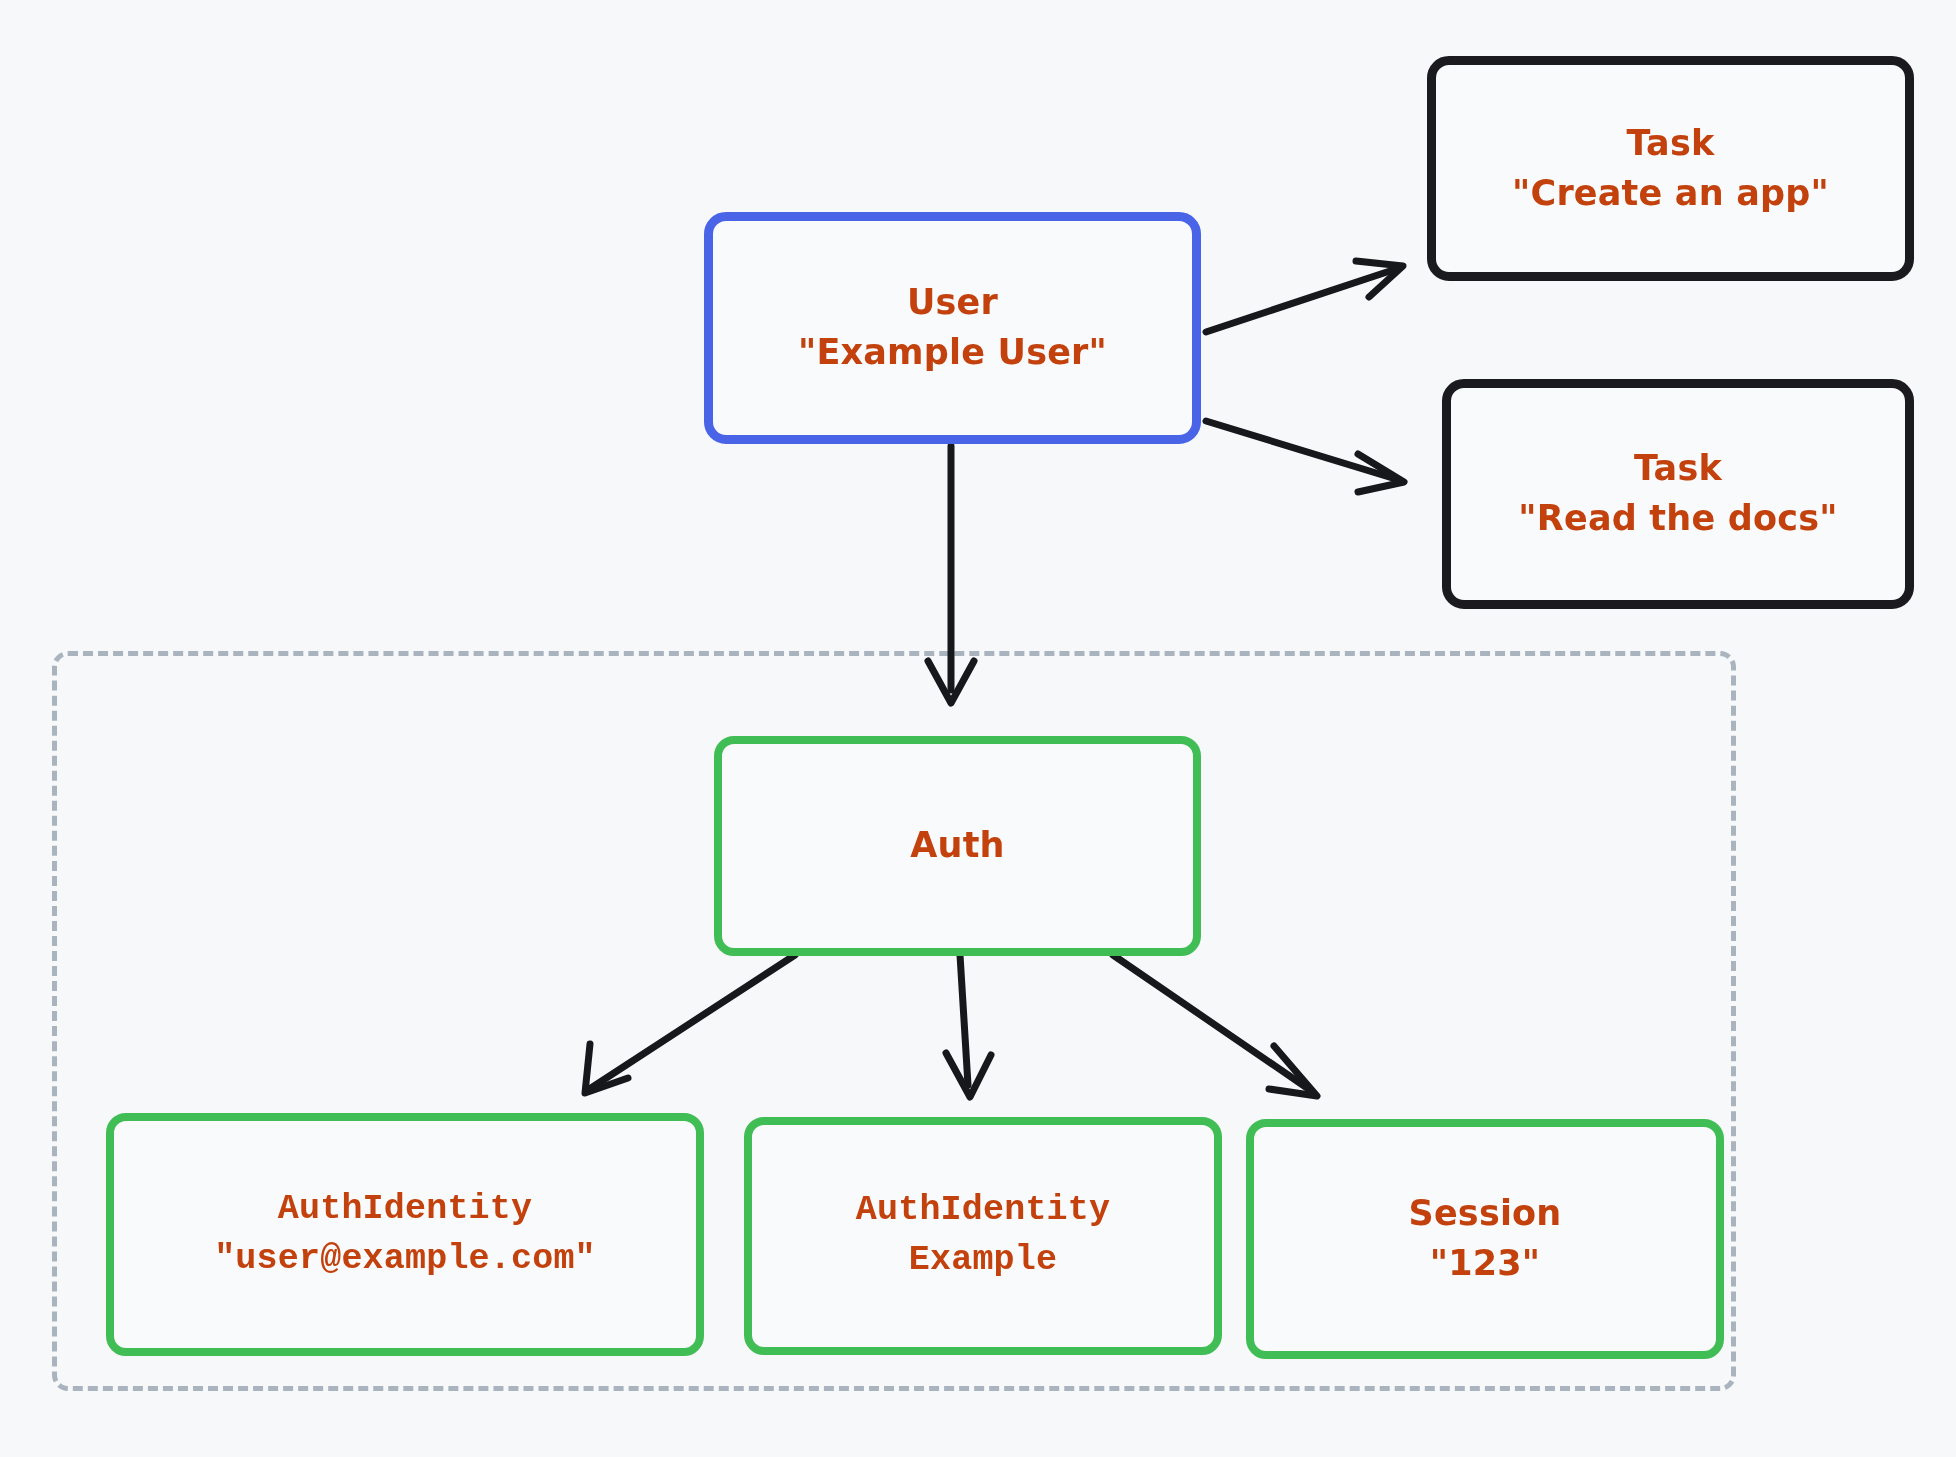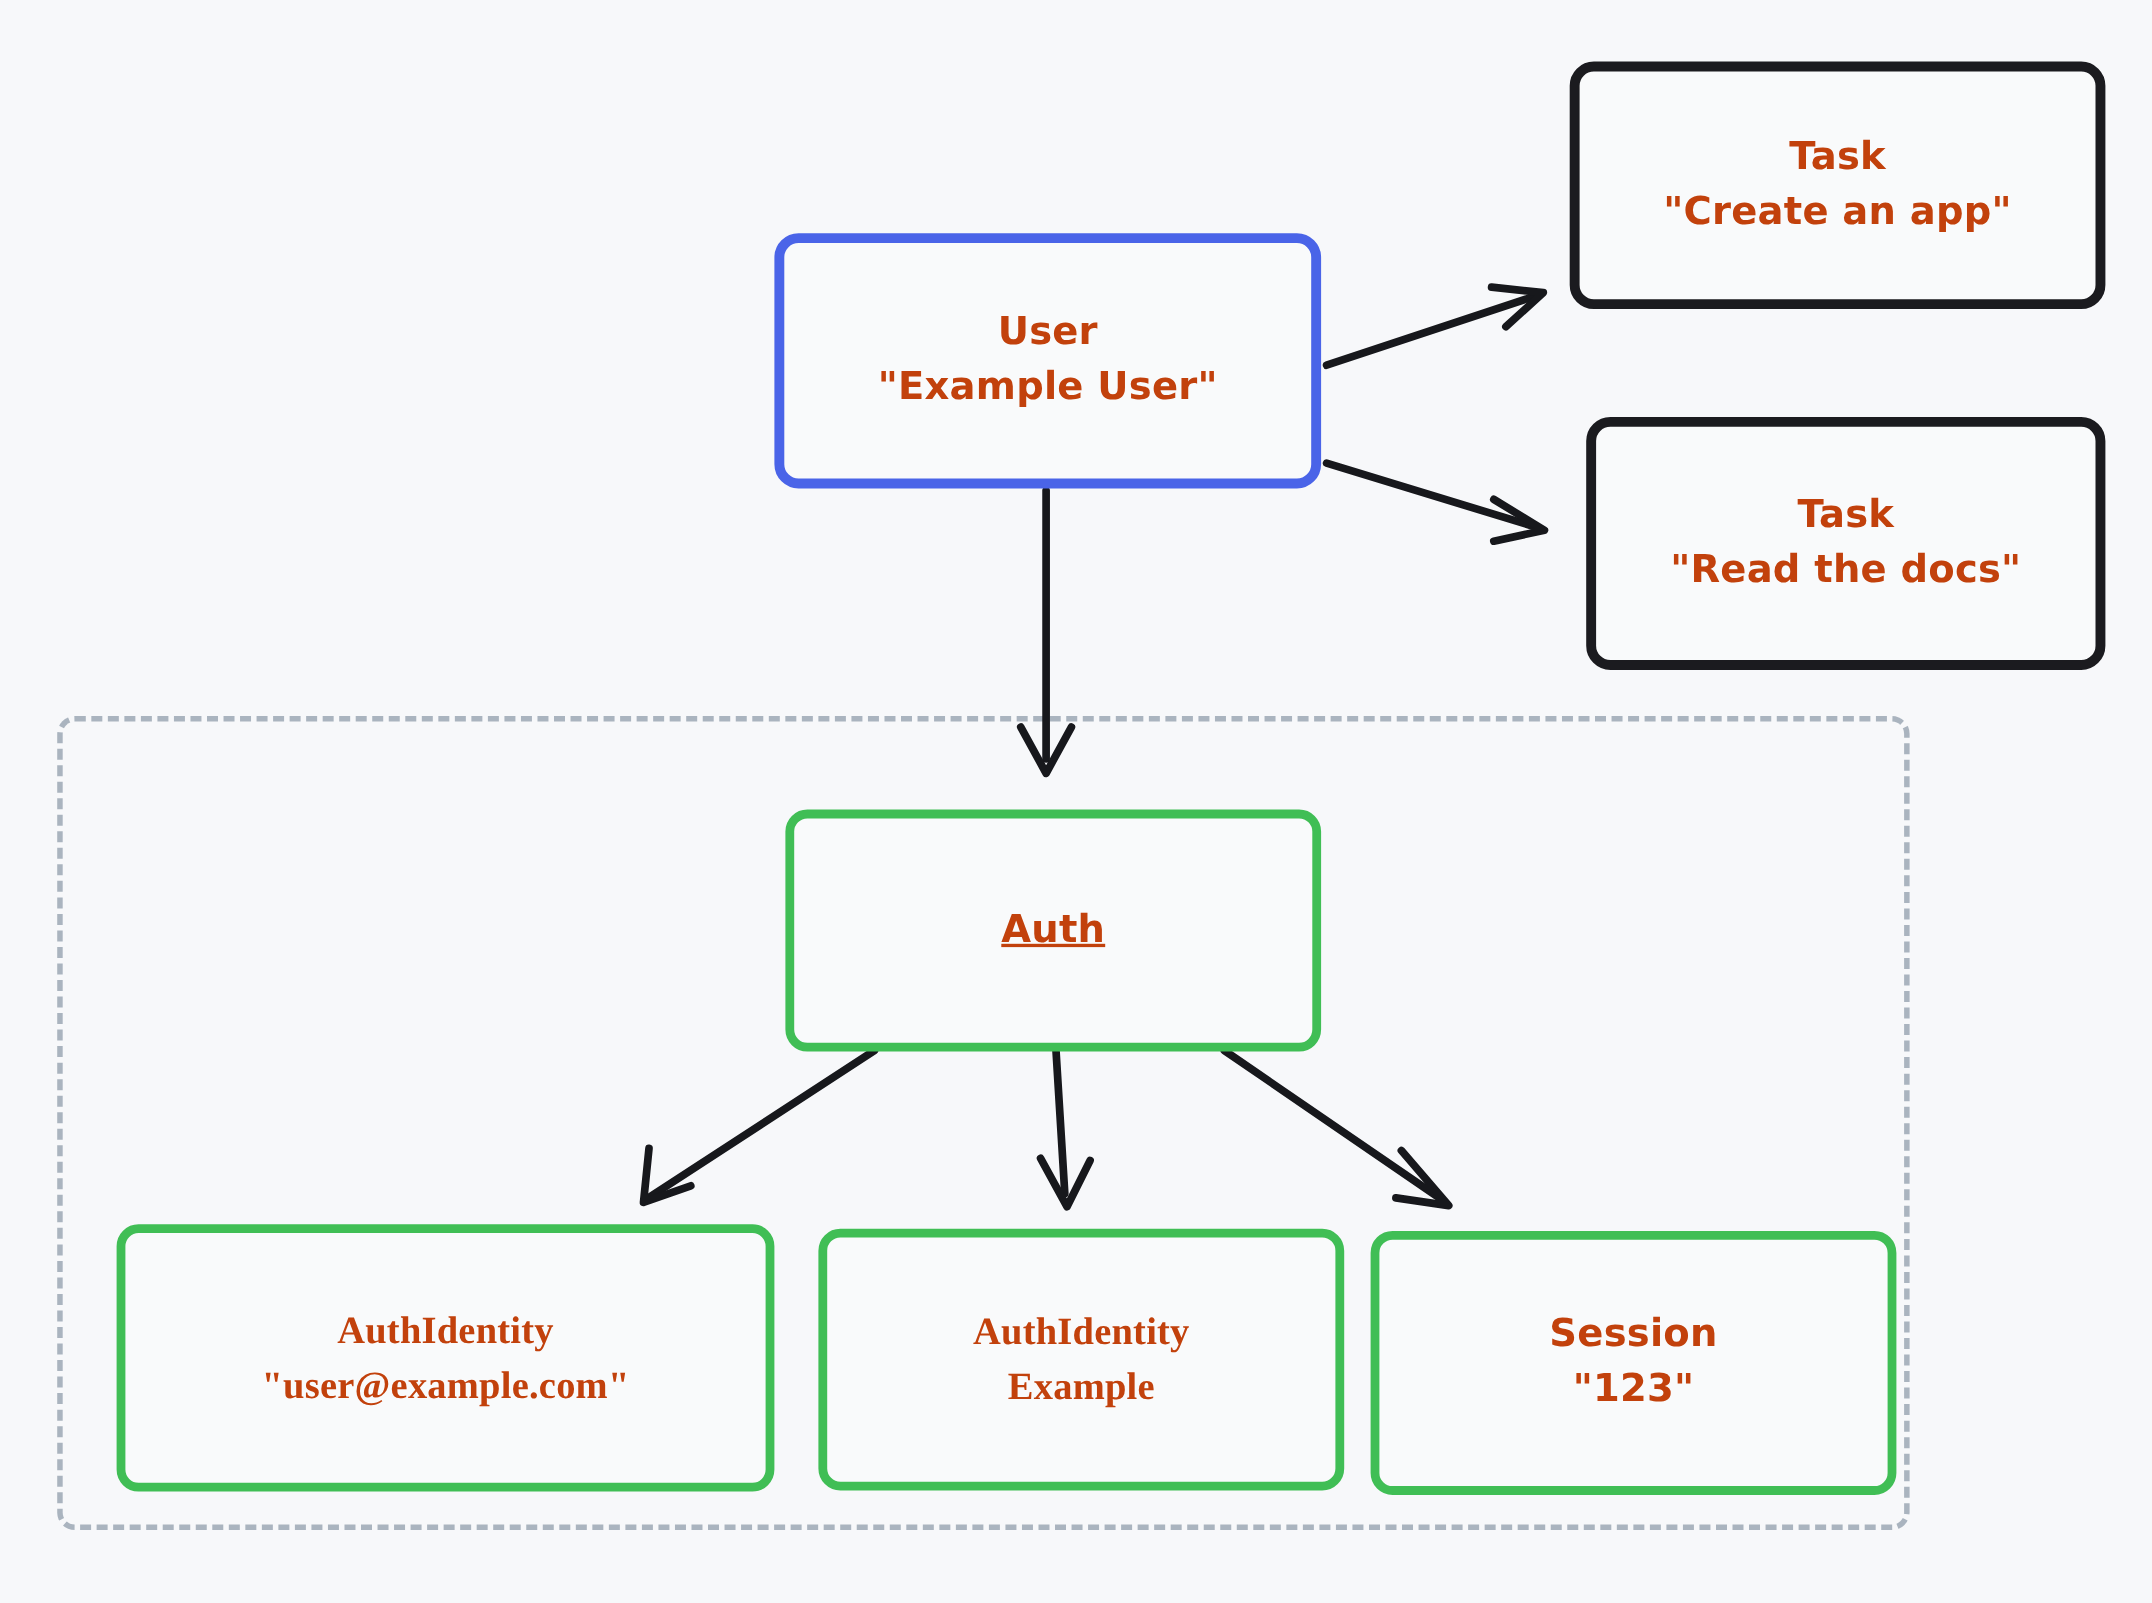--- a/index.html
+++ b/index.html
@@ -84,21 +84,21 @@
 
   
   .node-auth {
     left: 714px;
     top: 736px;
     width: 487px;
     height: 220px;
     border: 8px solid #40be55;
     border-radius: 20px;
   }
-  .node-auth .line { font-size: 35px; text-decoration: underline; }
+  .node-auth .line { font-size: 35px; }
 
   .node-ident-email {
     left: 106px;
     top: 1113px;
     width: 598px;
     height: 243px;
     border: 8px solid #40be55;
     border-radius: 20px;
   }
   .node-ident-google {
@@ -114,21 +114,21 @@
     top: 1119px;
     width: 478px;
     height: 240px;
     border: 8px solid #40be55;
     border-radius: 20px;
   }
   .node-ident-email .line,
   .node-ident-google .line,
   .node-session .line { font-size: 35px; }
   .node-ident-email .line.mono,
-  .node-ident-google .line.mono { font-family: Liberation Serif, serif; }
+  .node-ident-google .line.mono { font-family: Liberation Mono, monospace; }
 
   
   #arrows {
     position: absolute;
     left: 0;
     top: 0;
     width: 1956px;
     height: 1457px;
     z-index: 2;
     pointer-events: none;

